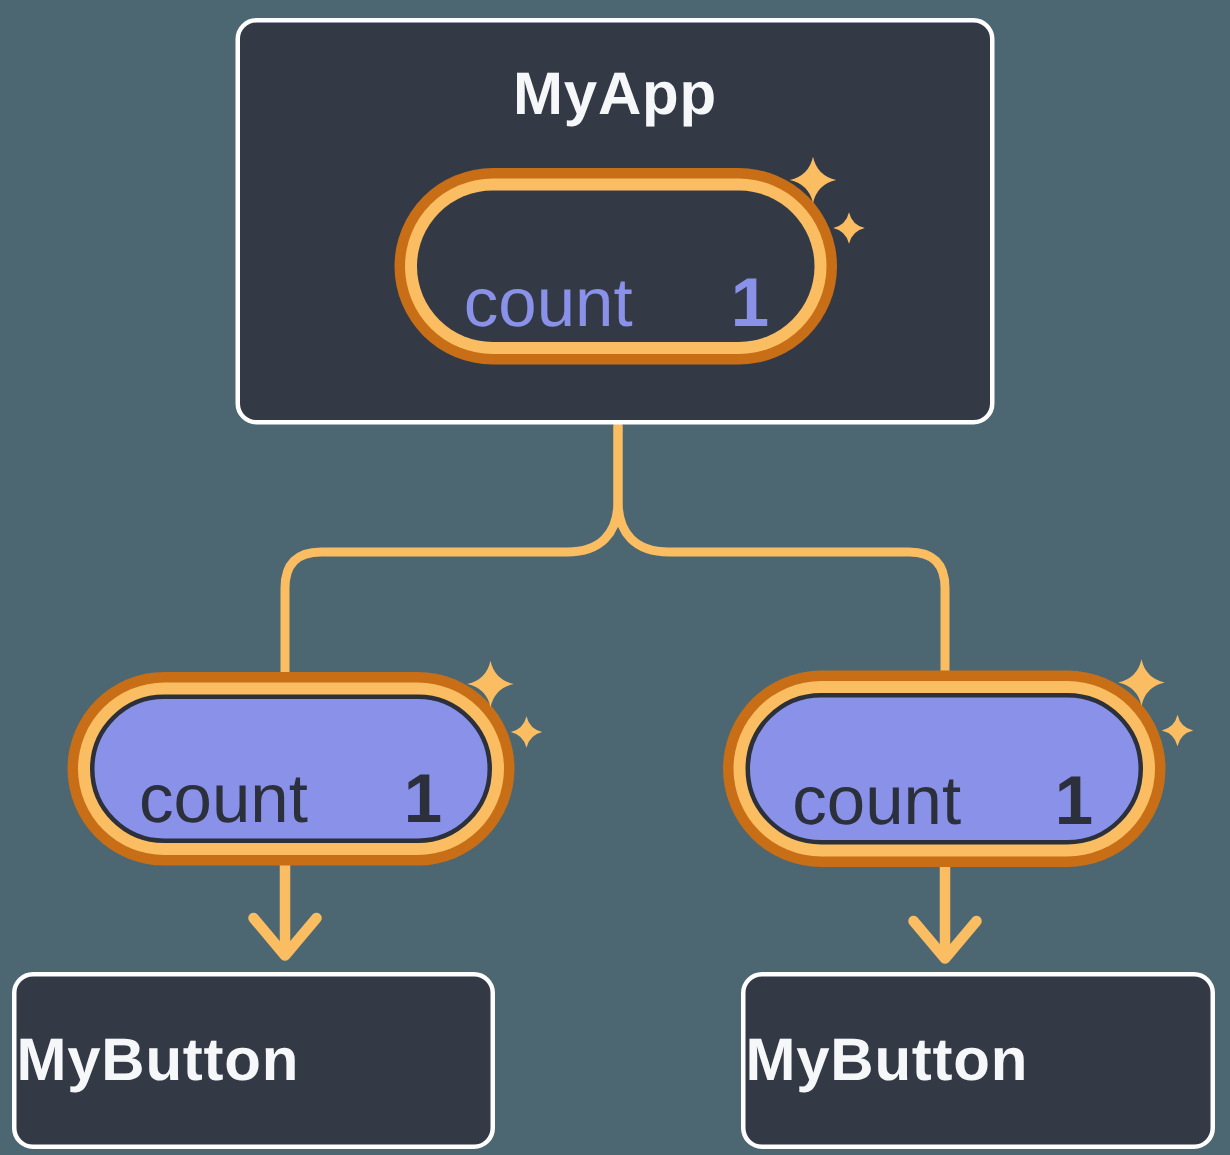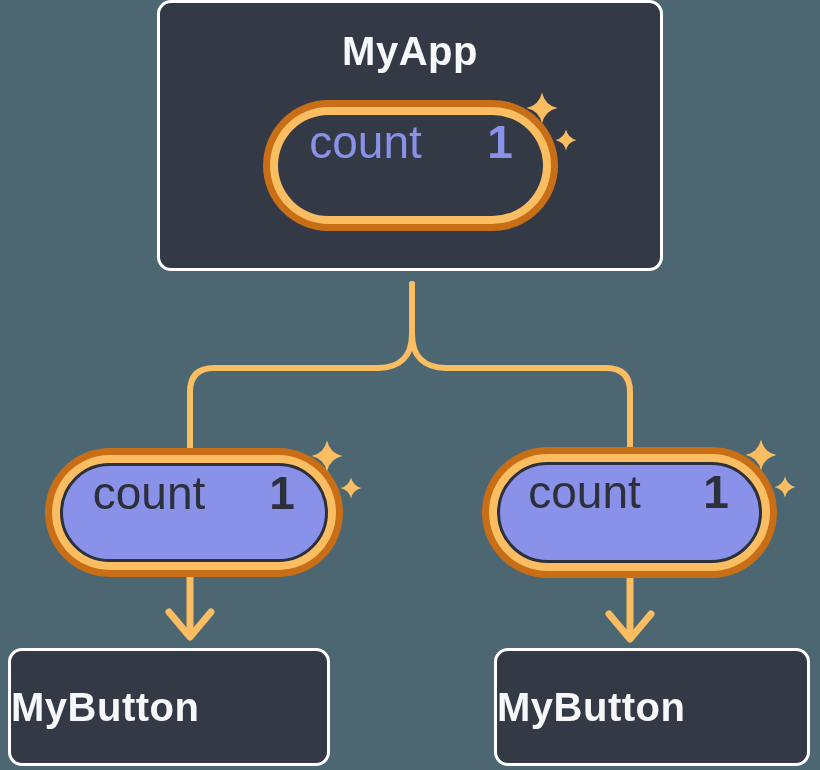--- a/index.html
+++ b/index.html
@@ -16,33 +16,33 @@
   .card{
     position:absolute;z-index:2;box-sizing:border-box;
     background:var(--cardbg,#333A46);
     border:3px solid var(--cardborder,#fff);
     border-radius:14px;
   }
   .card-title{
     color:var(--lighttext,#F6F7F9);
     font-size:40px;font-weight:600;text-align:center;letter-spacing:0.5px;
   }
-  .root-card{left:157px;top:0;width:506px;height:271px;}
+  .root-card{left:157px;top:12px;width:506px;height:271px;}
   .root-card .card-title{margin-top:26px;}
   .button-card{display:flex;align-items:center;}
   .button-card-left{left:8px;top:648px;width:322px;height:118px;}
   .button-card-right{left:494px;top:648px;width:316px;height:118px;}
 
   .pill{
     position:absolute;z-index:3;box-sizing:border-box;
     background:var(--orangedark,#C76E16);
     border-radius:999px;padding:7px;
   }
   .pill-mid{height:100%;box-sizing:border-box;background:var(--orangelight,#FABD62);border-radius:999px;padding:8px;}
-  .pill-body{height:100%;box-sizing:border-box;border-radius:999px;display:flex;align-items:flex-start;overflow:hidden;}
+  .pill-body{height:100%;box-sizing:border-box;border-radius:999px;display:flex;align-items:flex-end;overflow:hidden;}
   .pill-label{flex:1;display:flex;align-items:center;justify-content:center;font-size:46px;}
   .pill-divider{width:4px;}
   .pill-value{width:86px;display:flex;align-items:center;justify-content:center;font-size:46px;font-weight:700;}
 
   
   .state-pill .pill-body{background:var(--cardbg,#333A46);}
   .state-pill .pill-label{color:var(--purple,#8A91E8);font-weight:400;}
   .state-pill .pill-divider{background:var(--orangelight,#FABD62);}
   .state-pill .pill-value{color:var(--purple,#8A91E8);}
 

